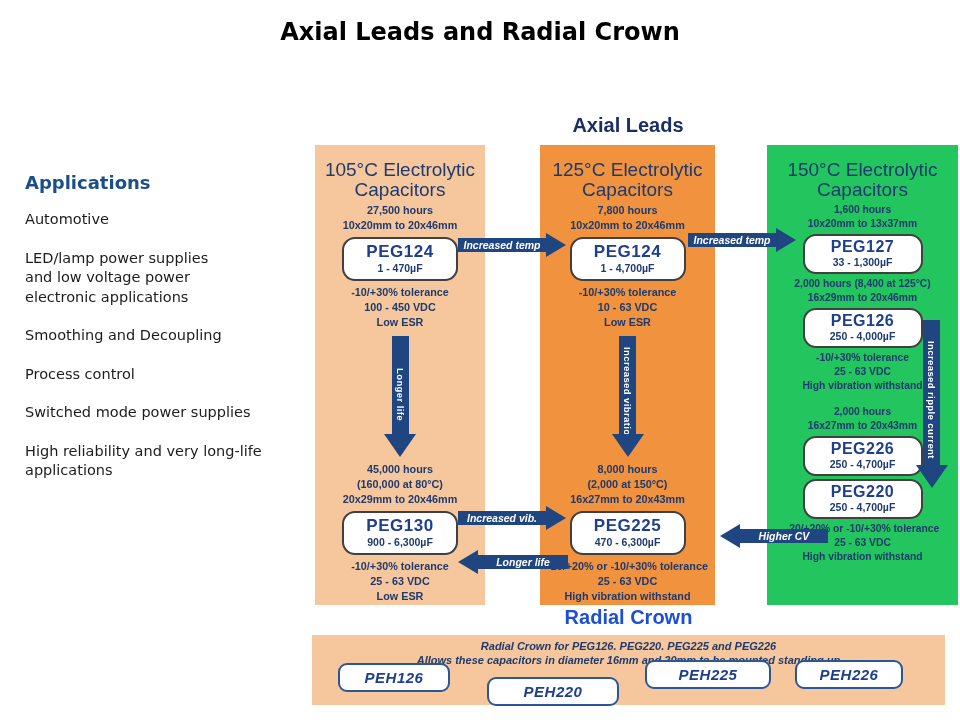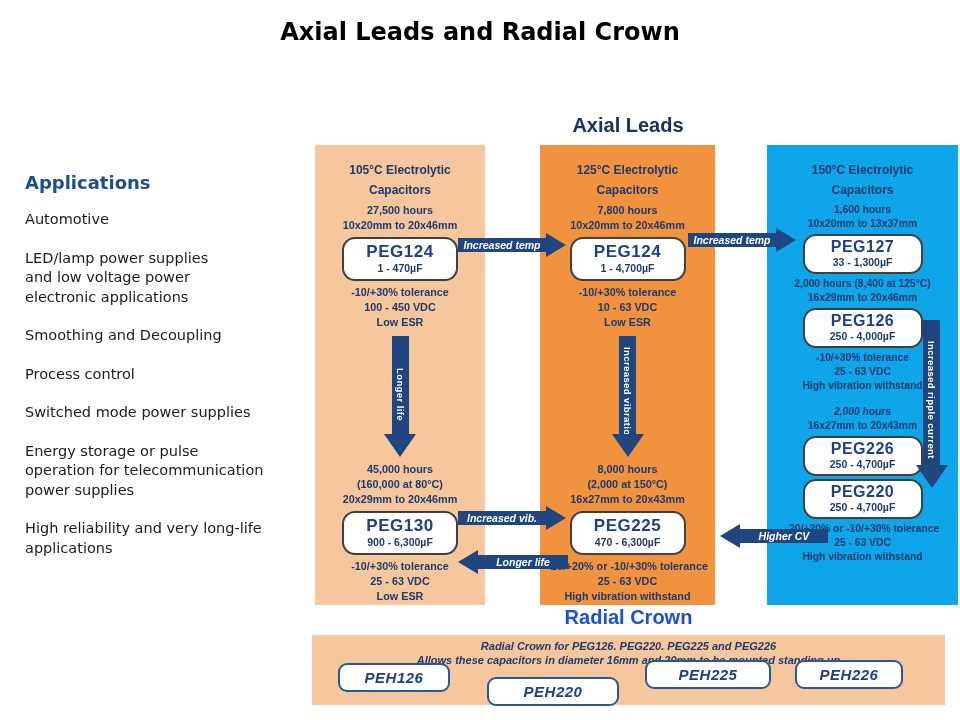--- a/index.html
+++ b/index.html
@@ -24,34 +24,34 @@
     font-weight:bold; font-size:20px; color:#1A2F66;
   }
   .radial-heading {
     position:absolute; top:606px; left:312px; width:633px; text-align:center;
     font-weight:bold; font-size:20px; color:#1d4ed8;
   }
   
   .col { position:absolute; top:145px; height:460px; text-align:center; color:#1E3A6E; }
   .col1 { left:315px; width:170px; background:#F6C79C; }
   .col2 { left:540px; width:175px; background:#F0923E; }
-  .col3 { left:767px; width:191px; background:#0ea5e9; }
-  .col-header { font-weight:bold; font-size:12px; line-height:20px; padding-top:15px;
+  .col3 { left:767px; width:191px; background:#22c55e; }
+  .col-header { font-weight:normal; font-size:19px; line-height:20px; padding-top:15px;
                 white-space:pre-line; margin-bottom:3px; }
   .line  { font-weight:bold; font-size:10.8px; line-height:15px; }
   .col3 .line { font-size:10.3px; line-height:14px; }
   .part-box {
     background:#fff; border:2px solid #404040; border-radius:13px;
     width:116px; margin:4px auto; padding:3px 0 5px;
   }
   .col3 .part-box { width:120px; margin:3px auto; padding:2px 0 4px; }
   .part-name { font-weight:bold; font-size:17px; color:#1E3F8F; letter-spacing:0.5px; }
   .col3 .part-name { font-size:16px; }
   .part-range { font-weight:bold; font-size:10.5px; color:#1E3A6E; }
-  .gap12 { margin-top:12px;font-style:italic; }
+  .gap12 { margin-top:12px; }
   
   .v-arrow { position:relative; width:17px; height:98px; background:#1F4680;
              margin:6px auto 28px; }
   .v-arrow::after {
     content:''; position:absolute; top:98px; left:50%; transform:translateX(-50%);
     border-left:16px solid transparent; border-right:16px solid transparent;
     border-top:23px solid #1F4680;
   }
   .v-label {
     position:absolute; top:0; left:0; width:17px; height:116px;
@@ -113,23 +113,20 @@
 
   <div class="apps">
     <div class="apps-heading">Applications</div>
     <p>Automotive</p>
     <p>LED/lamp power supplies
 and low voltage power
 electronic applications</p>
     <p>Smoothing and Decoupling</p>
     <p>Process control</p>
     <p>Switched mode power supplies</p>
-    <p>Energy storage or pulse
-operation for telecommunication
-power supplies</p>
     <p>High reliability and very long-life
 applications</p>
   </div>
 
   <div class="axial-heading">Axial Leads</div>
 
   <div class="col col1">
     <div class="col-header">105°C Electrolytic
 Capacitors</div>
     <div class="line">27,500 hours</div>

